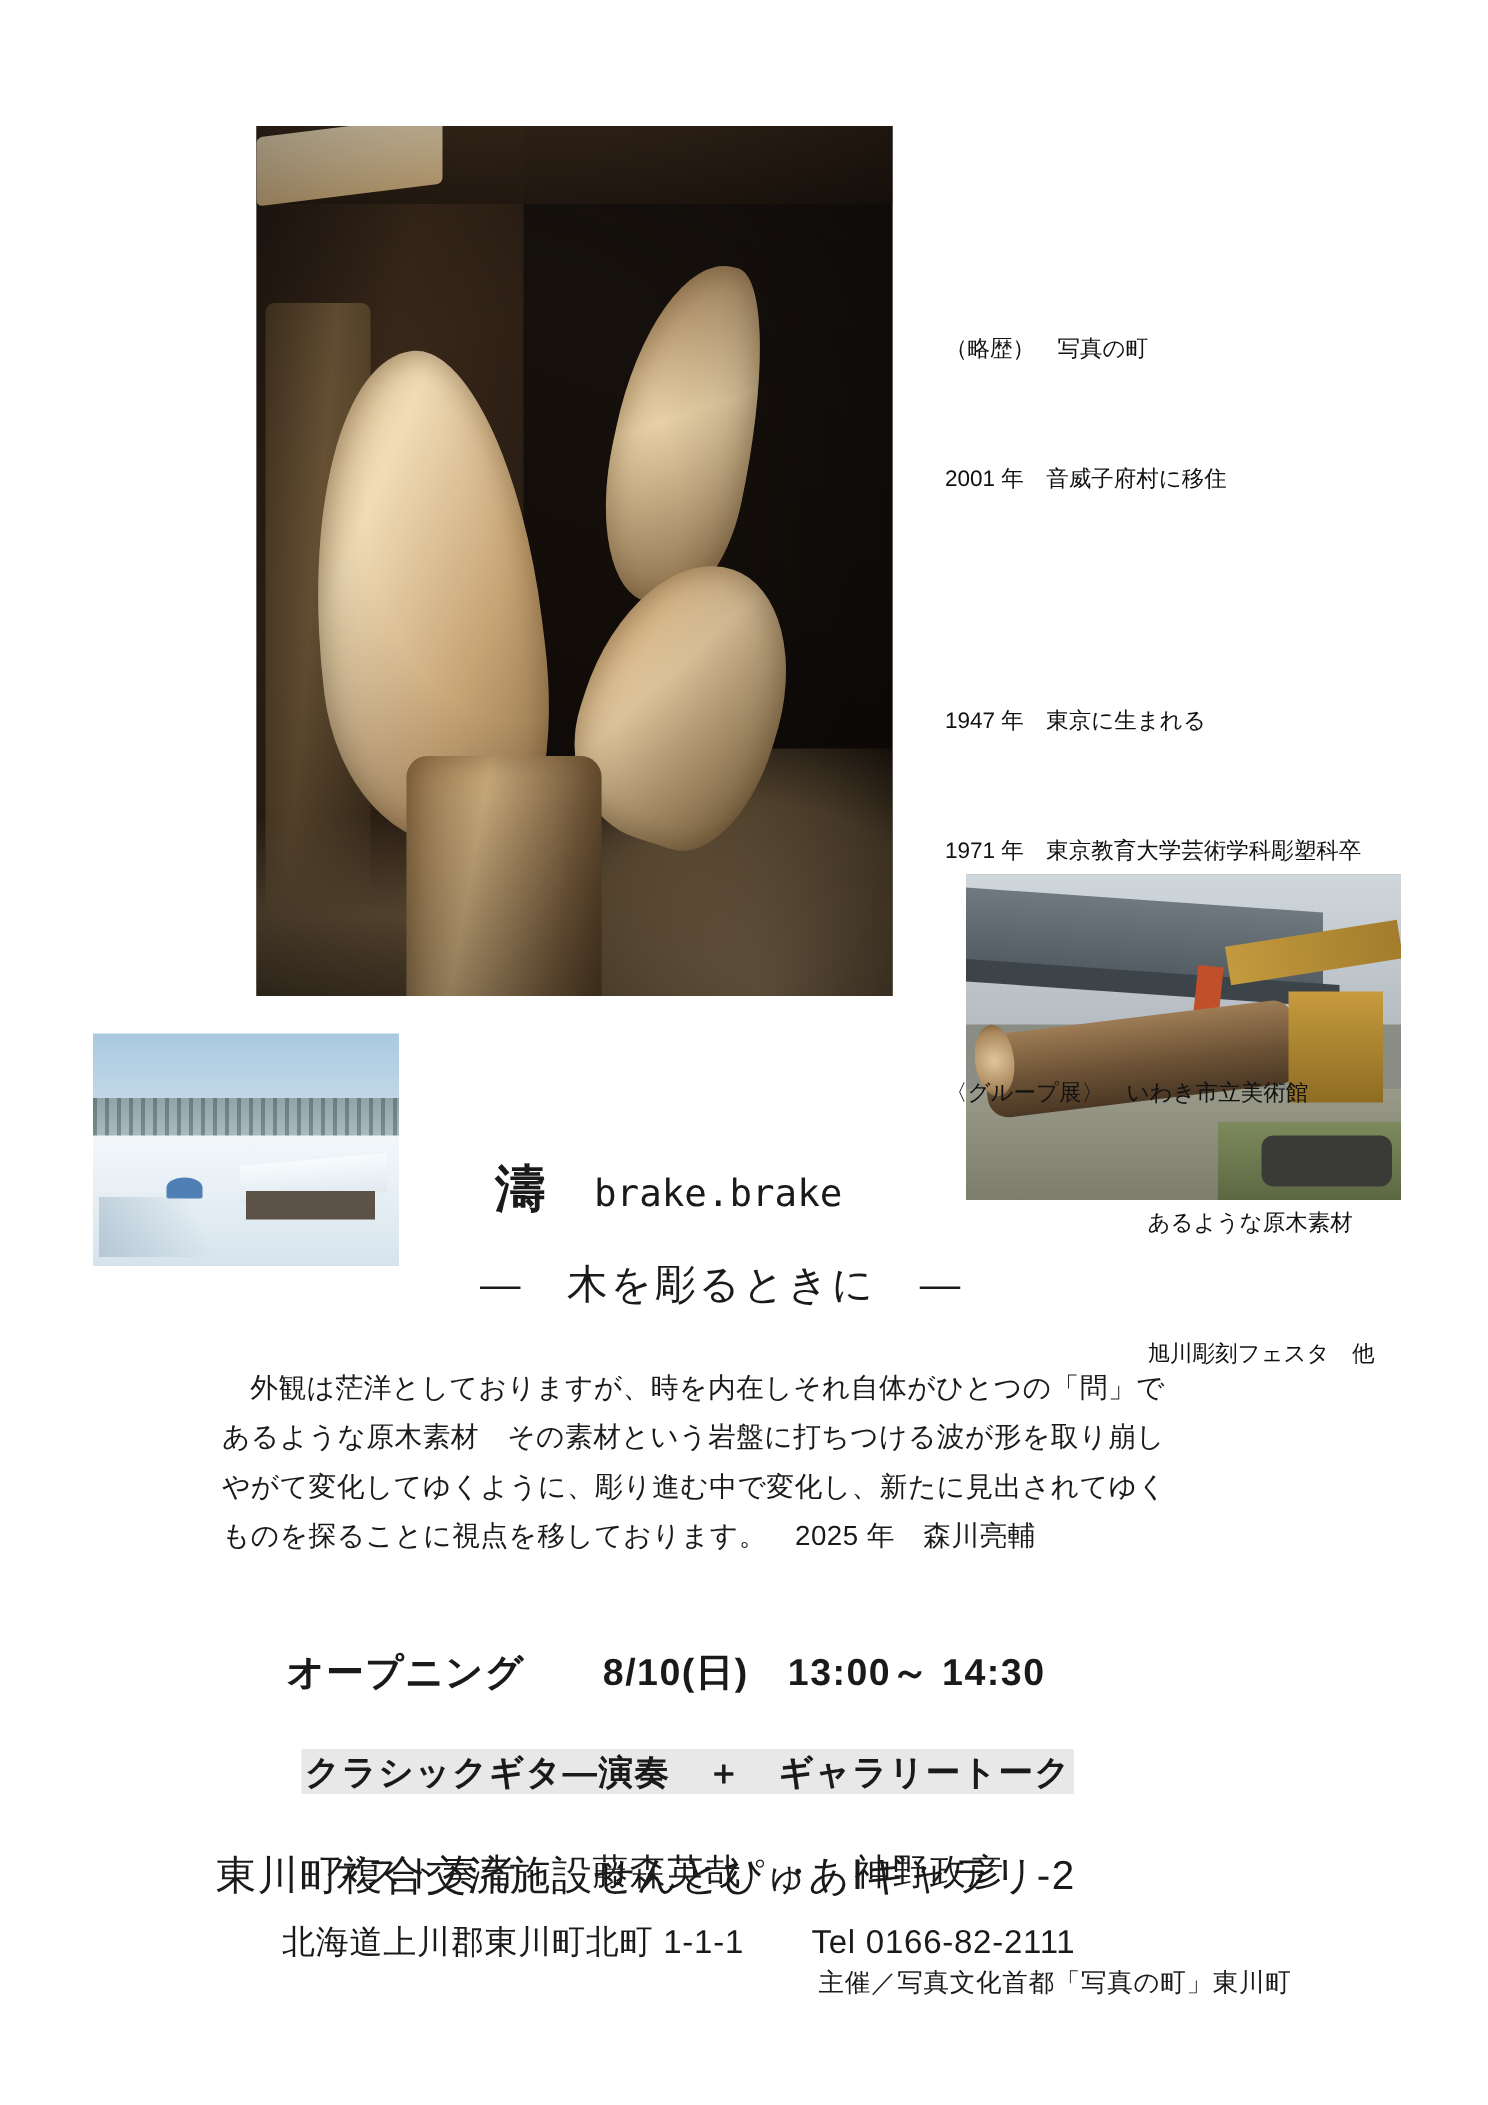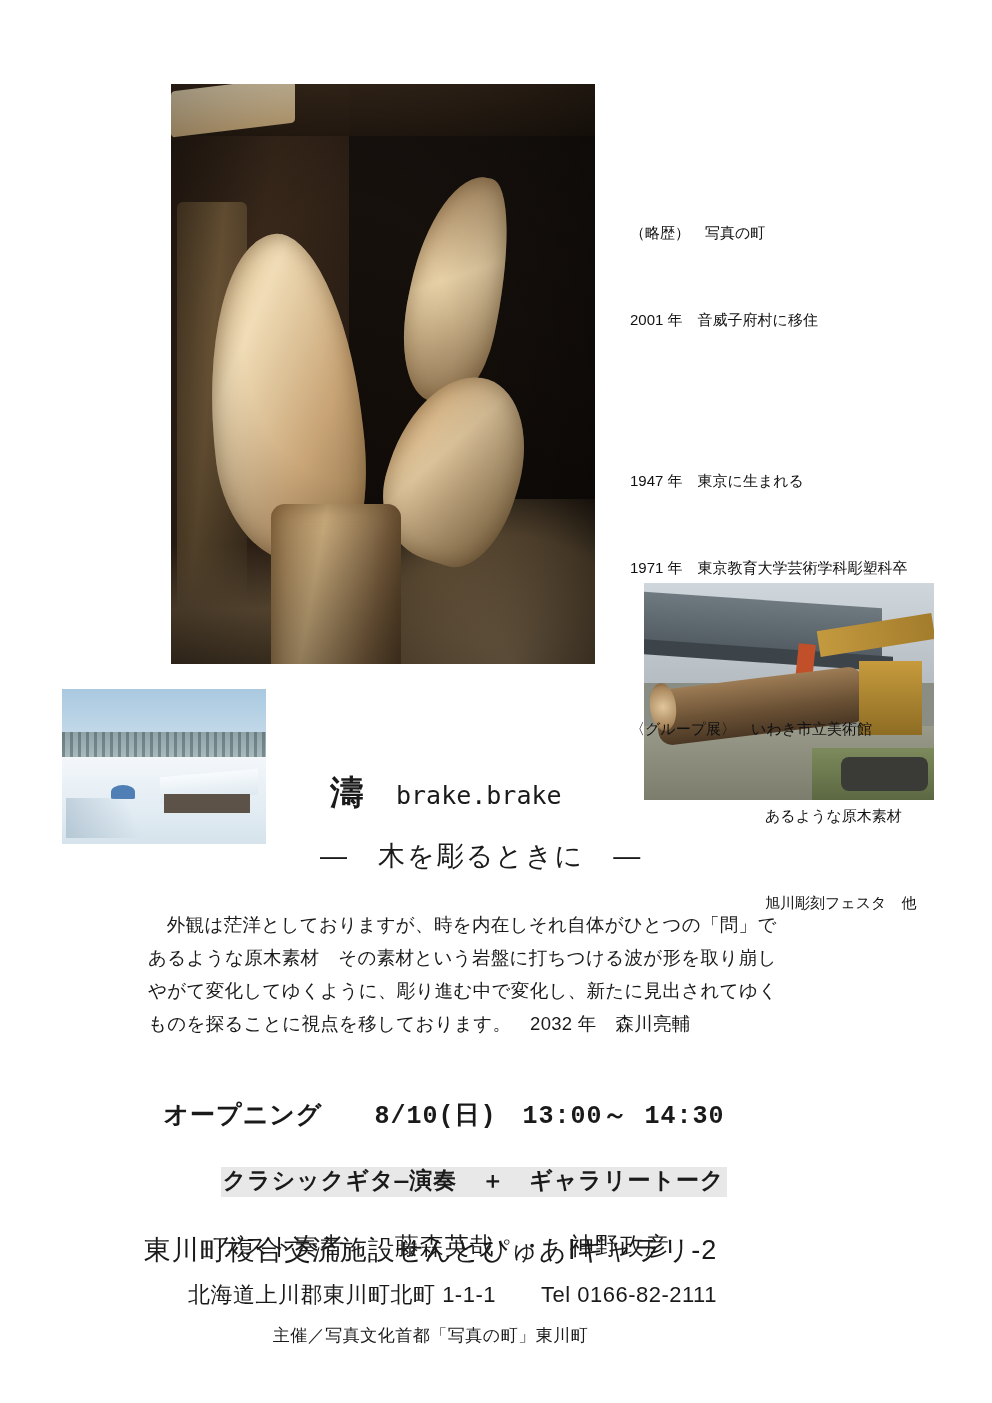--- a/index.html
+++ b/index.html
@@ -207,21 +207,20 @@
   }
   .statement p { margin: 0; white-space: pre-wrap; }
 
   
   .opening {
     position: absolute;
     left: 0;
     top: 1098px;
     width: 888px;
     text-align: center;
-    font-family: Liberation Mono, monospace;
   }
   .op-line1 {
     font-size: 25px;
     font-weight: 700;
     letter-spacing: 1px;
     white-space: pre;
   }
   .op-line2 {
     margin-top: 8px;
     font-size: 23px;
@@ -240,21 +239,21 @@
   
   .venue {
     position: absolute;
     left: 0;
     top: 1232px;
     width: 861px;
     text-align: center;
   }
   .vn-line1 { font-size: 27px; letter-spacing: 1px; white-space: pre; }
   .vn-line2 { margin-top: 12px; font-size: 22px; letter-spacing: 0.5px; white-space: pre; padding-left: 44px; }
-  .vn-line3 { margin-top: 14px; font-size: 17px; letter-spacing: 0.5px; white-space: pre; }
+  .vn-line3 { font-size: 17px; letter-spacing: 0.5px; white-space: pre; text-align: right; }
 </style>
 </head>
 <body>
 
 <div class="photo-main">
   <div class="pm-wall-left"></div>
   <div class="pm-wall-right"></div>
   <div class="pm-beam"></div>
   <div class="pm-pillar"></div>
   <div class="pm-floor"></div>
@@ -306,21 +305,21 @@
 <div class="title-row">
   <span class="title-kanji">濤</span>
   <span class="title-roman">brake.brake</span>
 </div>
 <div class="subtitle">―　木を彫るときに　―</div>
 
 <div class="statement">
   <p>　外観は茫洋としておりますが、時を内在しそれ自体がひとつの「問」で
 あるような原木素材　その素材という岩盤に打ちつける波が形を取り崩し
 やがて変化してゆくように、彫り進む中で変化し、新たに見出されてゆく
-ものを探ることに視点を移しております。　2032 年　森川亮輔</p>
+ものを探ることに視点を移しております。　2025 年　森川亮輔</p>
 </div>
 
 <div class="opening">
   <div class="op-line1">オープニング　　8/10(日)　13:00～ 14:30</div>
   <div class="op-line2">
     <span class="hl">クラシックギタ―演奏　＋　ギャラリートーク</span>
   </div>
   <div class="op-line3">ゲスト奏者　　藤森英哉　・　神野政彦</div>
 </div>
 

